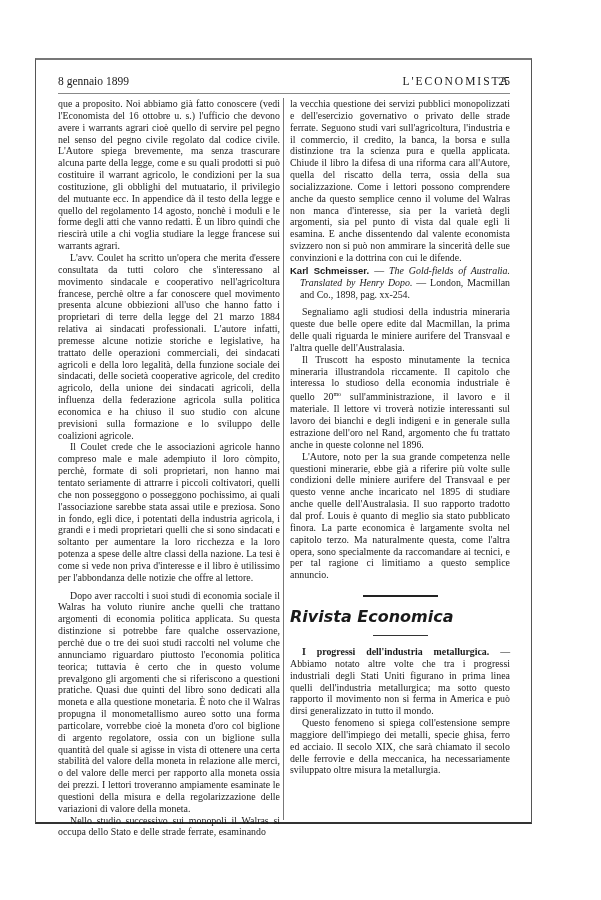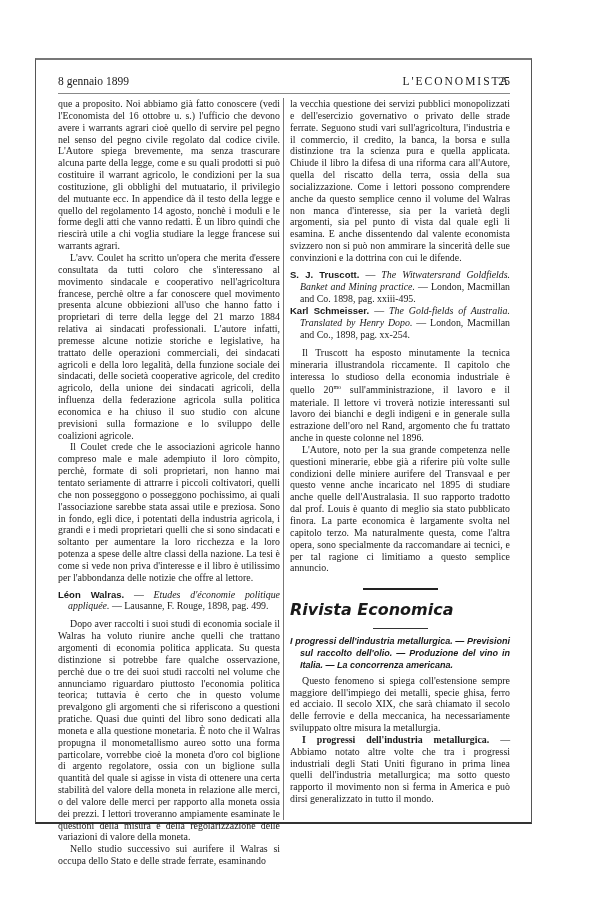--- a/index.html
+++ b/index.html
@@ -37,45 +37,37 @@
   <span class="rh-date">8 gennaio 1899</span>
   <span class="rh-title">L'ECONOMISTA</span>
   <span class="rh-page">25</span>
 </div>
 <div class="head-rule"></div>
 
 <div class="col col-left">
   <p>que a proposito. Noi abbiamo già fatto conoscere (vedi l'Economista del 16 ottobre u. s.) l'ufficio che devono avere i warrants agrari cioè quello di servire pel pegno nel senso del pegno civile regolato dal codice civile. L'Autore spiega brevemente, ma senza trascurare alcuna parte della legge, come e su quali prodotti si può costituire il warrant agricolo, le condizioni per la sua costituzione, gli obblighi del mutuatario, il privilegio del mutuante ecc. In appendice dà il testo della legge e quello del regolamento 14 agosto, nonchè i moduli e le forme degli atti che vanno redatti. È un libro quindi che riescirà utile a chi voglia studiare la legge francese sui warrants agrari.</p>
   <p class="ind">L'avv. Coulet ha scritto un'opera che merita d'essere consultata da tutti coloro che s'interessano al movimento sindacale e cooperativo nell'agricoltura francese, perchè oltre a far conoscere quel movimento presenta alcune obbiezioni all'uso che hanno fatto i proprietari di terre della legge del 21 marzo 1884 relativa ai sindacati professionali. L'autore infatti, premesse alcune notizie storiche e legislative, ha trattato delle operazioni commerciali, dei sindacati agricoli e della loro legalità, della funzione sociale dei sindacati, delle società cooperative agricole, del credito agricolo, della unione dei sindacati agricoli, della influenza della federazione agricola sulla politica economica e ha chiuso il suo studio con alcune previsioni sulla formazione e lo sviluppo delle coalizioni agricole.</p>
   <p class="ind">Il Coulet crede che le associazioni agricole hanno compreso male e male adempiuto il loro còmpito, perchè, formate di soli proprietari, non hanno mai tentato seriamente di attrarre i piccoli coltivatori, quelli che non posseggono o posseggono pochissimo, ai quali l'associazione sarebbe stata assai utile e preziosa. Sono in fondo, egli dice, i potentati della industria agricola, i grandi e i medi proprietari quelli che si sono sindacati e soltanto per aumentare la loro ricchezza e la loro potenza a spese delle altre classi della nazione. La tesi è come si vede non priva d'interesse e il libro è utilissimo per l'abbondanza delle notizie che offre al lettore.</p>
-  <p class="bib">
-    <span class="au">Léon Walras.</span>
-    <span> — </span><span class="ti">Etudes d'économie politique appliquée.</span><span> — Lausanne, F. Rouge, 1898, pag. 499.</span>
-  </p>
   <div class="gap"></div>
   <p class="ind">Dopo aver raccolti i suoi studi di economia sociale il Walras ha voluto riunire anche quelli che trattano argomenti di economia politica applicata. Su questa distinzione si potrebbe fare qualche osservazione, perchè due o tre dei suoi studi raccolti nel volume che annunciamo riguardaro piuttosto l'economia politica teorica; tuttavia è certo che in questo volume prevalgono gli argomenti che si riferiscono a questioni pratiche. Quasi due quinti del libro sono dedicati alla moneta e alla questione monetaria. È noto che il Walras propugna il monometallismo aureo sotto una forma particolare, vorrebbe cioè la moneta d'oro col biglione di argento regolatore, ossia con un biglione sulla quantità del quale si agisse in vista di ottenere una certa stabilità del valore della moneta in relazione alle merci, o del valore delle merci per rapporto alla moneta ossia dei prezzi. I lettori troveranno ampiamente esaminate le questioni della misura e della regolarizzazione delle variazioni di valore della moneta.</p>
-  <p class="ind">Nello studio successivo sui aurifere il Walras si occupa dello Stato e delle strade ferrate, esaminando</p>
+  <p class="ind">Nello studio successivo sui monopoli il Walras si occupa dello Stato e delle strade ferrate, esaminando</p>
 </div>
 
 <div class="divider"></div>
 
 <div class="col col-right">
   <p>la vecchia questione dei servizi pubblici monopolizzati e dell'esercizio governativo o privato delle strade ferrate. Seguono studi vari sull'agricoltura, l'industria e il commercio, il credito, la banca, la borsa e sulla distinzione tra la scienza pura e quella applicata. Chiude il libro la difesa di una riforma cara all'Autore, quella del riscatto della terra, ossia della sua socializzazione. Come i lettori possono comprendere anche da questo semplice cenno il volume del Walras non manca d'interesse, sia per la varietà degli argomenti, sia pel punto di vista dal quale egli li esamina. E anche dissentendo dal valente economista svizzero non si può non ammirare la sincerità delle sue convinzioni e la dottrina con cui le difende.</p>
-  <p class="bib">
-    <span class="au">S. J. Truscott.</span>
-    <span> — </span><span class="ti">The Witwatersrand Goldfields. Banket and Mining practice.</span><span> — London, Macmillan and Co. 1898, pag. xxiii-495.</span>
-  </p>
   <p class="bib" style="margin-top:1px">
     <span class="au">Karl Schmeisser.</span>
     <span> — </span><span class="ti">The Gold-fields of Australia. Translated by Henry Dopo.</span><span> — London, Macmillan and Co., 1898, pag. xx-254.</span>
   </p>
   <div class="gap"></div>
+  <p class="ind">Segnaliamo agli studiosi della industria mineraria queste due belle opere edite dal Macmillan, la prima delle quali riguarda le miniere aurifere del Transvaal e l'altra quelle dell'Australasia.</p>
   <p class="ind"><span>Il Truscott ha esposto minutamente la tecnica mineraria illustrandola riccamente. Il capitolo che interessa lo studioso della economia industriale è quello 20</span><sup>mo</sup><span> sull'amministrazione, il lavoro e il materiale. Il lettore vi troverà notizie interessanti sul lavoro dei bianchi e degli indigeni e in generale sulla estrazione dell'oro nel Rand, argomento che fu trattato anche in queste colonne nel 1896.</span></p>
   <p class="ind">L'Autore, noto per la sua grande competenza nelle questioni minerarie, ebbe già a riferire più volte sulle condizioni delle miniere aurifere del Transvaal e per questo venne anche incaricato nel 1895 di studiare anche quelle dell'Australasia. Il suo rapporto tradotto dal prof. Louis è quanto di meglio sia stato pubblicato finora. La parte economica è largamente svolta nel capitolo terzo. Ma naturalmente questa, come l'altra opera, sono specialmente da raccomandare ai tecnici, e per tal ragione ci limitiamo a questo semplice annuncio.</p>
 
   <div class="sec-rule1"></div>
   <div class="sec-title">Rivista Economica</div>
   <div class="sec-rule2"></div>
-  <p class="summary">I progressi dell'industria metallurgica. — Previsioni sul raccolto dell'olio. — Produzione del vino in Italia. — La concorrenza americana.</p>
   <div class="gap-sm"></div>
+  <p class="ind"><span class="lead">I progressi dell'industria metallurgica.</span><span> — Abbiamo notato altre volte che tra i progressi industriali degli Stati Uniti figurano in prima linea quelli dell'industria metallurgica; ma sotto questo rapporto il movimento non si ferma in America e può dirsi generalizzato in tutto il mondo.</span></p>
   <p class="ind">Questo fenomeno si spiega coll'estensione sempre maggiore dell'impiego dei metalli, specie ghisa, ferro ed acciaio. Il secolo XIX, che sarà chiamato il secolo delle ferrovie e della meccanica, ha necessariamente sviluppato oltre misura la metallurgia.</p>
-  <p class="ind"><span class="lead">I progressi dell'industria metallurgica.</span><span> — Abbiamo notato altre volte che tra i progressi industriali degli Stati Uniti figurano in prima linea quelli dell'industria metallurgica; ma sotto questo rapporto il movimento non si ferma in America e può dirsi generalizzato in tutto il mondo.</span></p>
 </div>
 
 </body></html>

